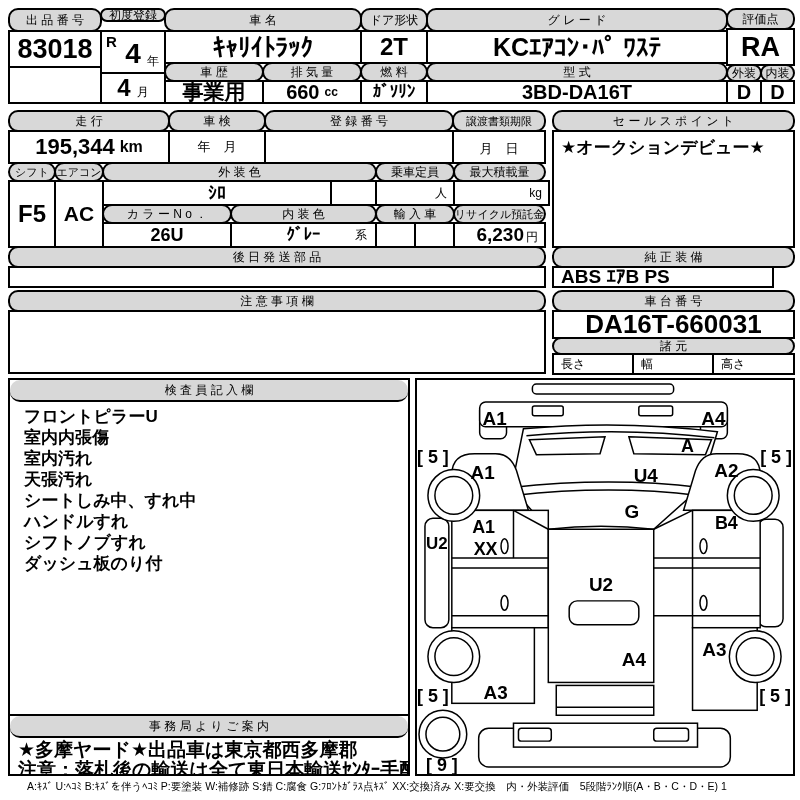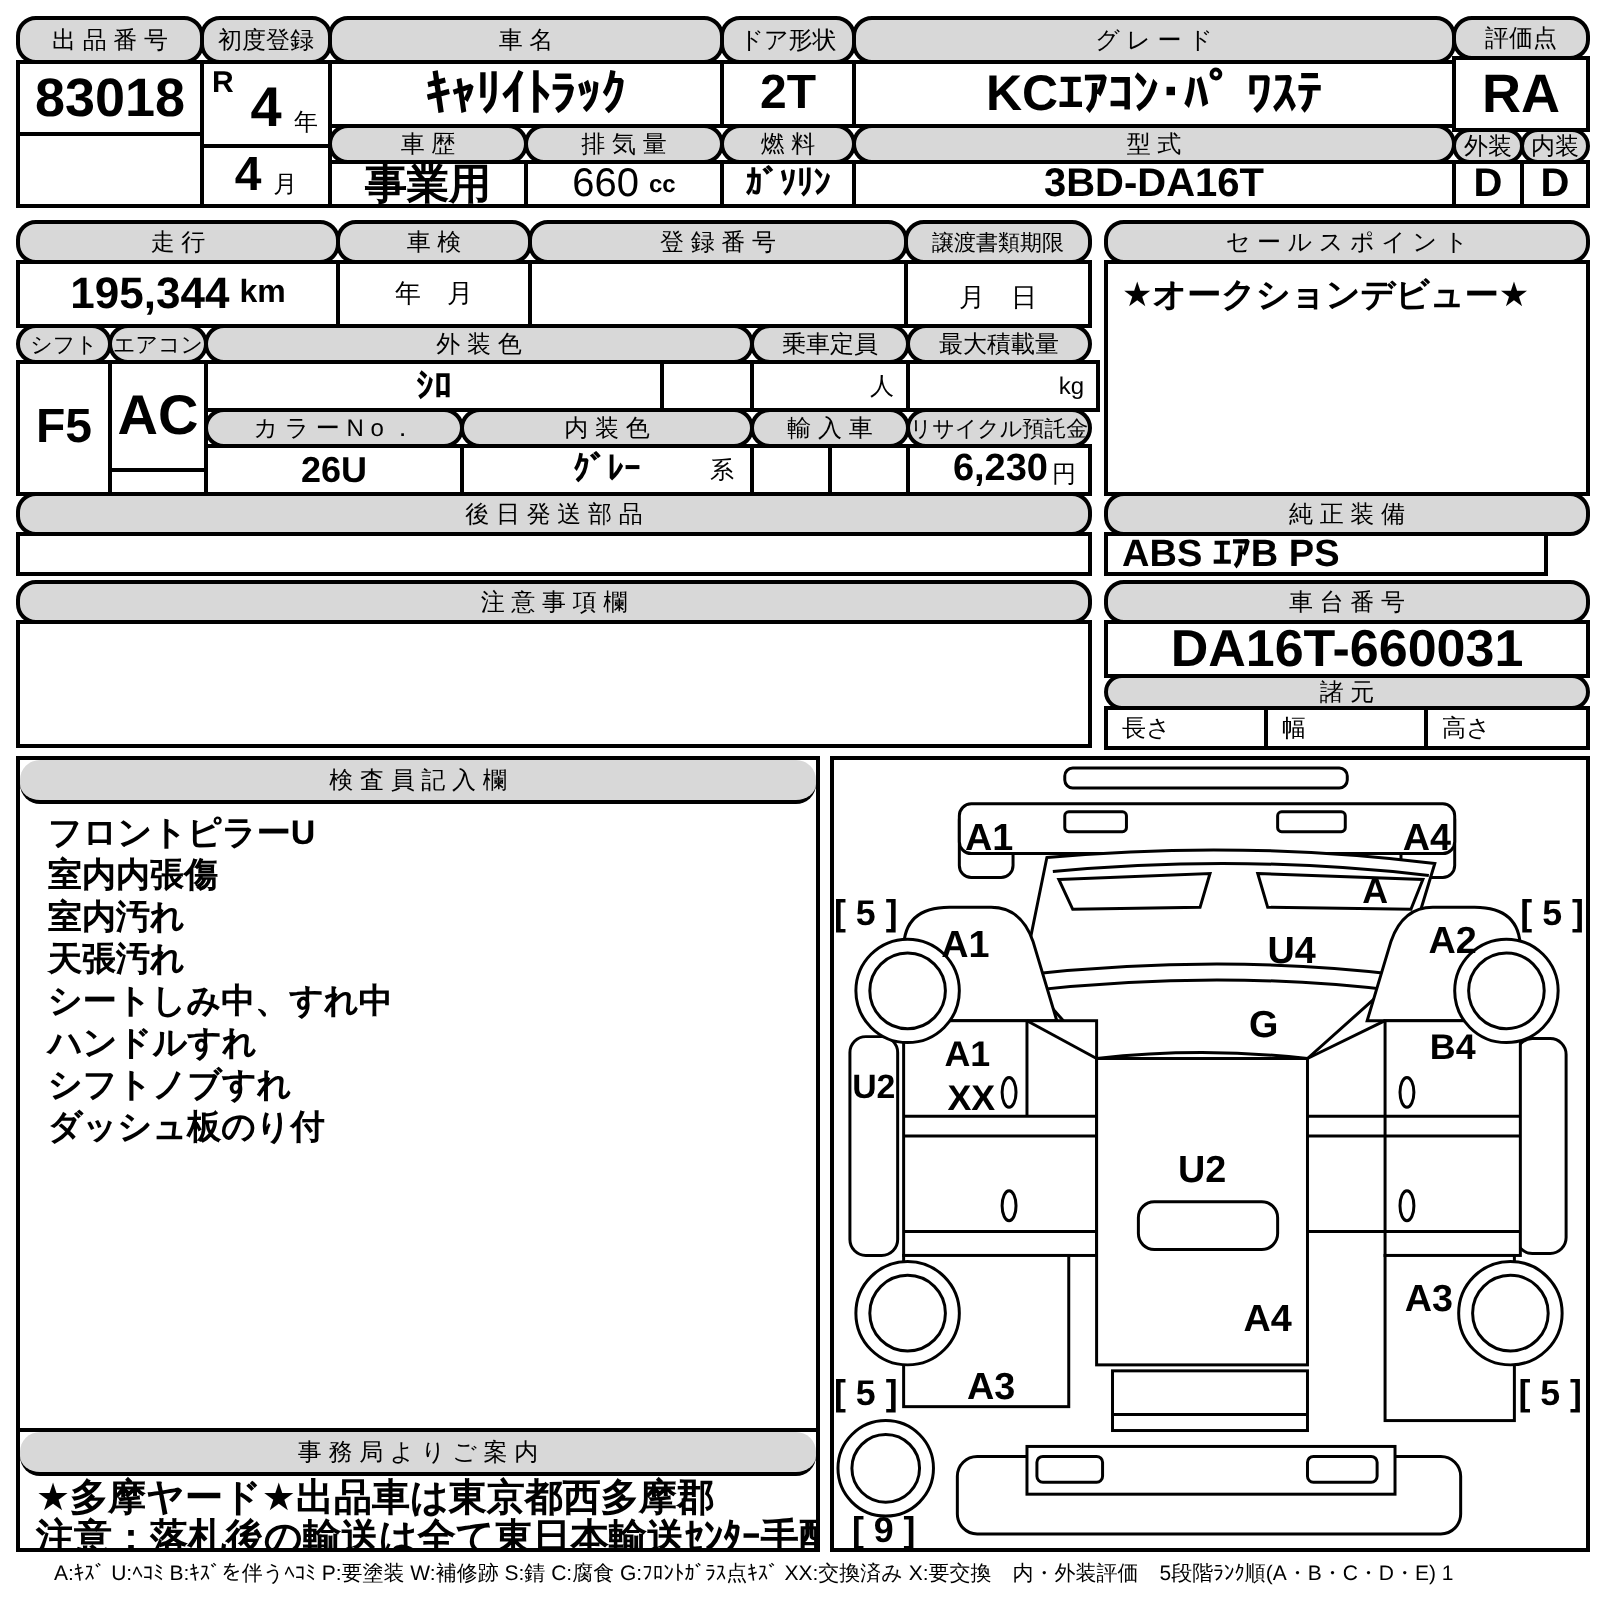--- a/index.html
+++ b/index.html
@@ -23,38 +23,38 @@
 </style>
 </head>
 <body>
 
 <div class="sheet">
 
   <div class="cell hdr" style="left:8px;top:8px;width:94px;height:24px">出 品 番 号</div>
   <div class="cell val" style="left:8px;top:30px;width:94px;height:38px;font-size:27px">83018</div>
   <div class="cell" style="left:8px;top:66px;width:94px;height:38px"></div>
 
-  <div class="cell hdr" style="left:100px;top:8px;width:66px;height:24px">初度登録</div>
+  <div class="cell hdr" style="left:100px;top:8px;width:66px;height:14px">初度登録</div>
   <div class="cell" style="left:100px;top:30px;width:66px;height:44px">
     <span style="position:absolute;left:4px;top:1px;font-size:15px;font-weight:bold">R</span>
     <span style="font-size:28px;font-weight:bold;margin-top:3px">4</span>
     <span style="position:absolute;right:5px;bottom:2px;font-size:12px">年</span>
   </div>
   <div class="cell" style="left:100px;top:72px;width:66px;height:32px">
     <span style="font-size:24px;font-weight:bold">4</span>
     <span style="font-size:12px;margin-left:6px;margin-top:8px">月</span>
   </div>
 
   <div class="cell hdr" style="left:164px;top:8px;width:198px;height:24px">車 名</div>
   <div class="cell val" style="left:164px;top:30px;width:198px;height:34px;font-size:25px">ｷｬﾘｲﾄﾗｯｸ</div>
   <div class="cell hdr" style="left:164px;top:62px;width:100px;height:20px">車 歴</div>
   <div class="cell val" style="left:164px;top:80px;width:100px;height:24px;font-size:21px">事業用</div>
   <div class="cell hdr" style="left:262px;top:62px;width:100px;height:20px">排 気 量</div>
   <div class="cell" style="left:262px;top:80px;width:100px;height:24px">
-    <span style="font-size:20px;font-weight:normal">660</span>
+    <span style="font-size:20px;font-weight:bold">660</span>
     <span class="unit">cc</span>
   </div>
 
   <div class="cell hdr" style="left:360px;top:8px;width:68px;height:24px">ドア形状</div>
   <div class="cell val" style="left:360px;top:30px;width:68px;height:34px;font-size:24px">2T</div>
   <div class="cell hdr" style="left:360px;top:62px;width:68px;height:20px">燃 料</div>
   <div class="cell val" style="left:360px;top:80px;width:68px;height:24px;font-size:17px">ｶﾞｿﾘﾝ</div>
 
   <div class="cell hdr" style="left:426px;top:8px;width:302px;height:24px">グ レ ー ド</div>
   <div class="cell val" style="left:426px;top:30px;width:302px;height:34px;font-size:25px">KCｴｱｺﾝ･ﾊﾟ ﾜｽﾃ</div>
@@ -78,21 +78,21 @@
   <div class="cell hdr" style="left:264px;top:110px;width:190px;height:22px">登 録 番 号</div>
   <div class="cell" style="left:264px;top:130px;width:190px;height:34px"></div>
   <div class="cell hdr" style="left:452px;top:110px;width:94px;height:22px;font-size:11px">譲渡書類期限</div>
   <div class="cell small" style="left:452px;top:130px;width:94px;height:34px;align-items:flex-end;padding-bottom:4px">月　日</div>
   <div class="cell left top-align" style="left:552px;top:130px;width:243px;height:118px;font-size:17px;font-weight:bold">★オークションデビュー★</div>
   <div class="cell hdr" style="left:552px;top:110px;width:243px;height:22px">セ ー ル ス ポ イ ン ト</div>
 
   <div class="cell hdr" style="left:8px;top:162px;width:48px;height:20px;font-size:11px">シフト</div>
   <div class="cell val" style="left:8px;top:180px;width:48px;height:68px;font-size:24px">F5</div>
   <div class="cell hdr" style="left:54px;top:162px;width:50px;height:20px;font-size:11px">エアコン</div>
-  <div class="cell val" style="left:54px;top:180px;width:50px;height:56px;font-size:28px">AC</div>
+  <div class="cell val" style="left:54px;top:180px;width:50px;height:68px;font-size:21px">AC</div>
 
   <div class="cell hdr" style="left:102px;top:162px;width:275px;height:20px">外 装 色</div>
   <div class="cell val" style="left:102px;top:180px;width:230px;height:26px;font-size:18px">ｼﾛ</div>
   <div class="cell" style="left:330px;top:180px;width:47px;height:26px"></div>
 
   <div class="cell hdr" style="left:375px;top:162px;width:80px;height:20px">乗車定員</div>
   <div class="cell right" style="left:375px;top:180px;width:80px;height:26px;font-size:12px">人</div>
   <div class="cell hdr" style="left:453px;top:162px;width:93px;height:20px">最大積載量</div>
   <div class="cell right" style="left:453px;top:180px;width:97px;height:26px;font-size:12px">kg</div>
 

